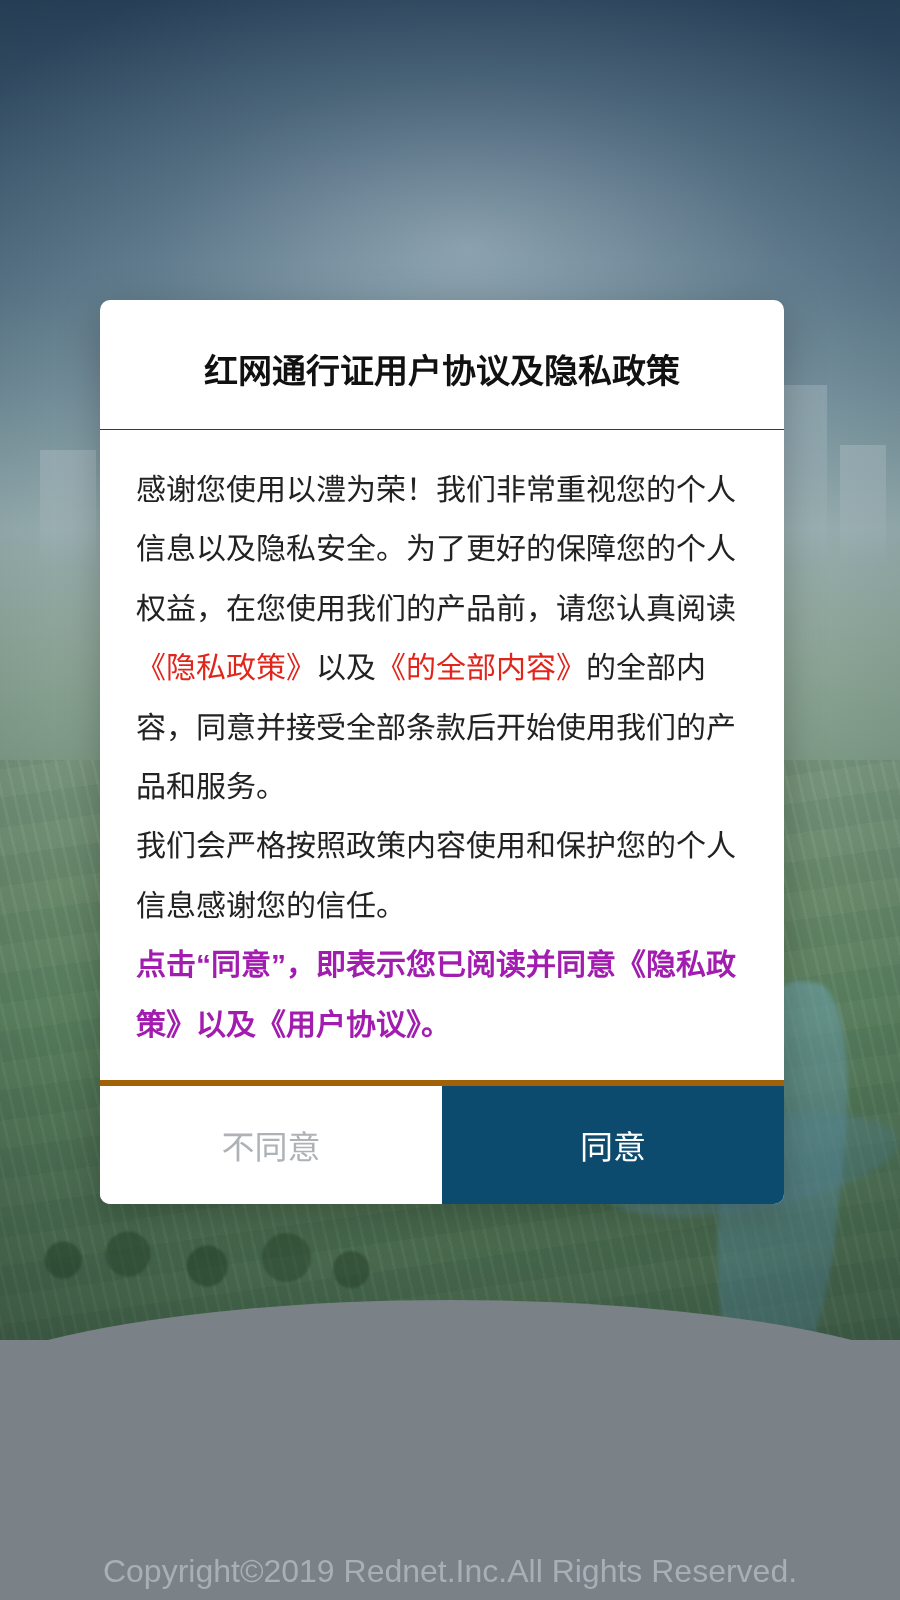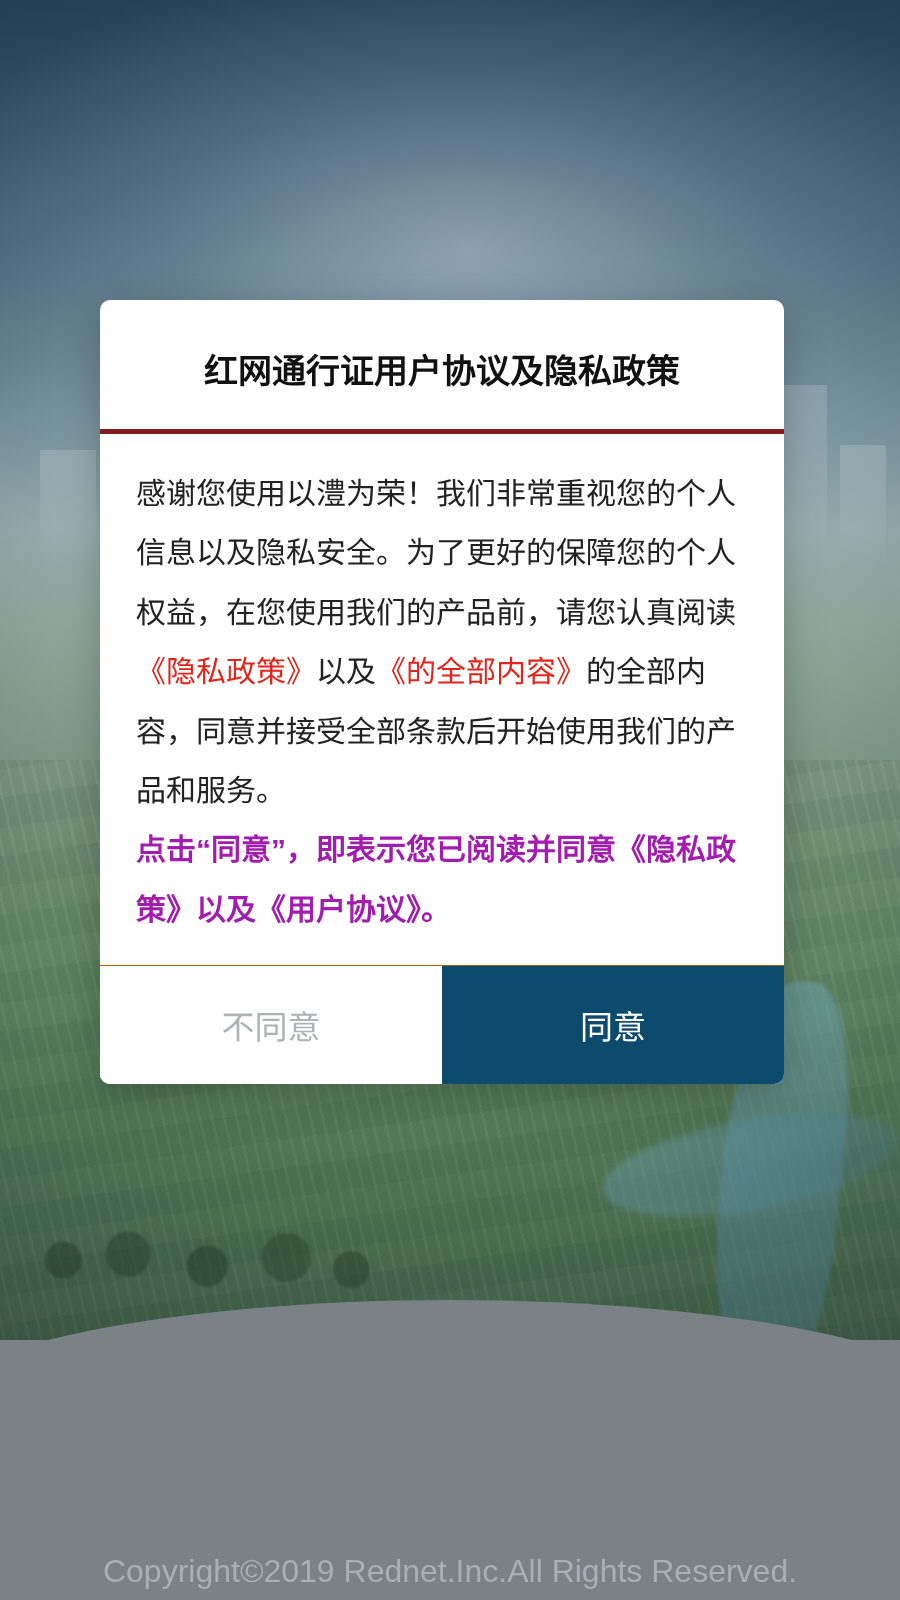--- a/index.html
+++ b/index.html
@@ -180,41 +180,41 @@
     border-radius: 10px;
     overflow: hidden;
     box-shadow: 0 10px 40px rgba(0,0,0,0.25);
   }
   .dialog-title {
     text-align: center;
     font-size: 34px;
     font-weight: bold;
     color: #111;
     padding: 44px 20px 36px;
-    border-bottom: 5px solid #7f1d1d;
+    border-bottom: 1px solid #7f1d1d;
     font-family: "Liberation Sans", sans-serif;
   }
   .dialog-body {
     padding: 30px 36px 26px;
     font-size: 30px;
     line-height: 1.98;
     color: #222;
     font-family: "Liberation Sans", sans-serif;
   }
   .dialog-body p { margin: 0; }
   .link-red {
     color: #e1251b;
   }
   .emphasis {
     font-weight: bold;
     color: #a21caf;
   }
   .dialog-actions {
     display: flex;
-    border-top: 1px solid #a16207;
+    border-top: 6px solid #a16207;
     height: 118px;
   }
   .btn {
     flex: 1;
     display: flex;
     align-items: center;
     justify-content: center;
     font-size: 33px;
     font-family: "Liberation Sans", sans-serif;
     cursor: pointer;
@@ -263,20 +263,21 @@
   <div class="footer-copyright">Copyright©2019 Rednet.Inc.All Rights Reserved.</div>
 
   <div class="overlay">
     <div class="dialog">
 
       <div class="dialog-title">红网通行证用户协议及隐私政策</div>
 
       <div class="dialog-body">
         <p><span>感谢您使用以澧为荣！我们非常重视您的个人信息以及隐私安全。为了更好的保障您的个人权益，在您使用我们的产品前，请您认真阅读</span><span class="link-red">《隐私政策》</span><span>以及</span><span class="link-red">《的全部内容》</span><span>的全部内容，同意并接受全部条款后开始使用我们的产品和服务。</span></p>
 
+        <p>我们会严格按照政策内容使用和保护您的个人信息感谢您的信任。</p>
 
         <p class="emphasis">点击“同意”，即表示您已阅读并同意《隐私政策》以及《用户协议》。</p>
       </div>
 
       <div class="dialog-actions">
         <div class="btn btn-cancel">不同意</div>
         <div class="btn btn-confirm">同意</div>
       </div>
 
     </div>

